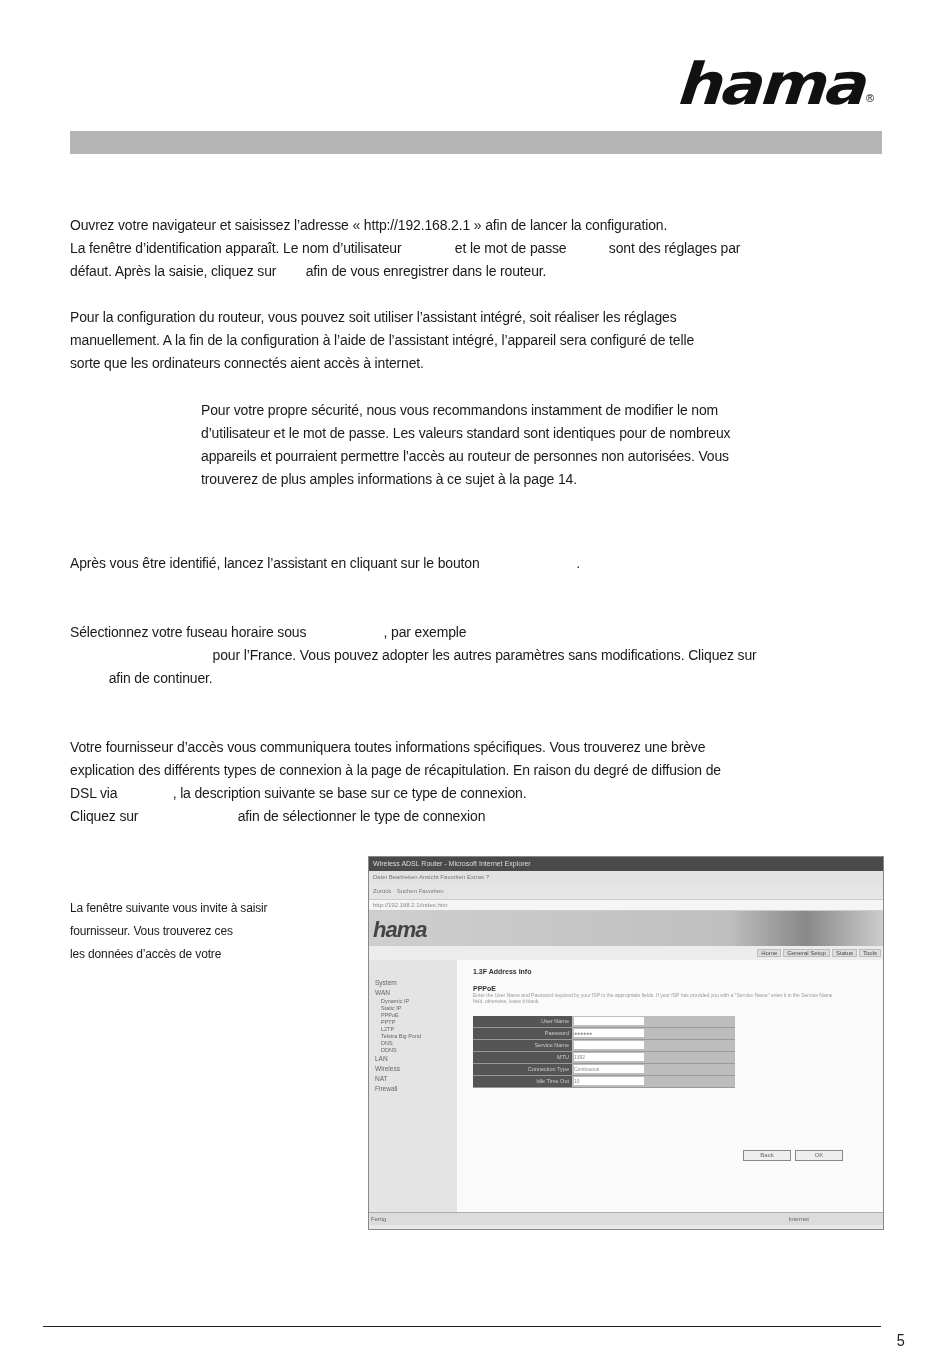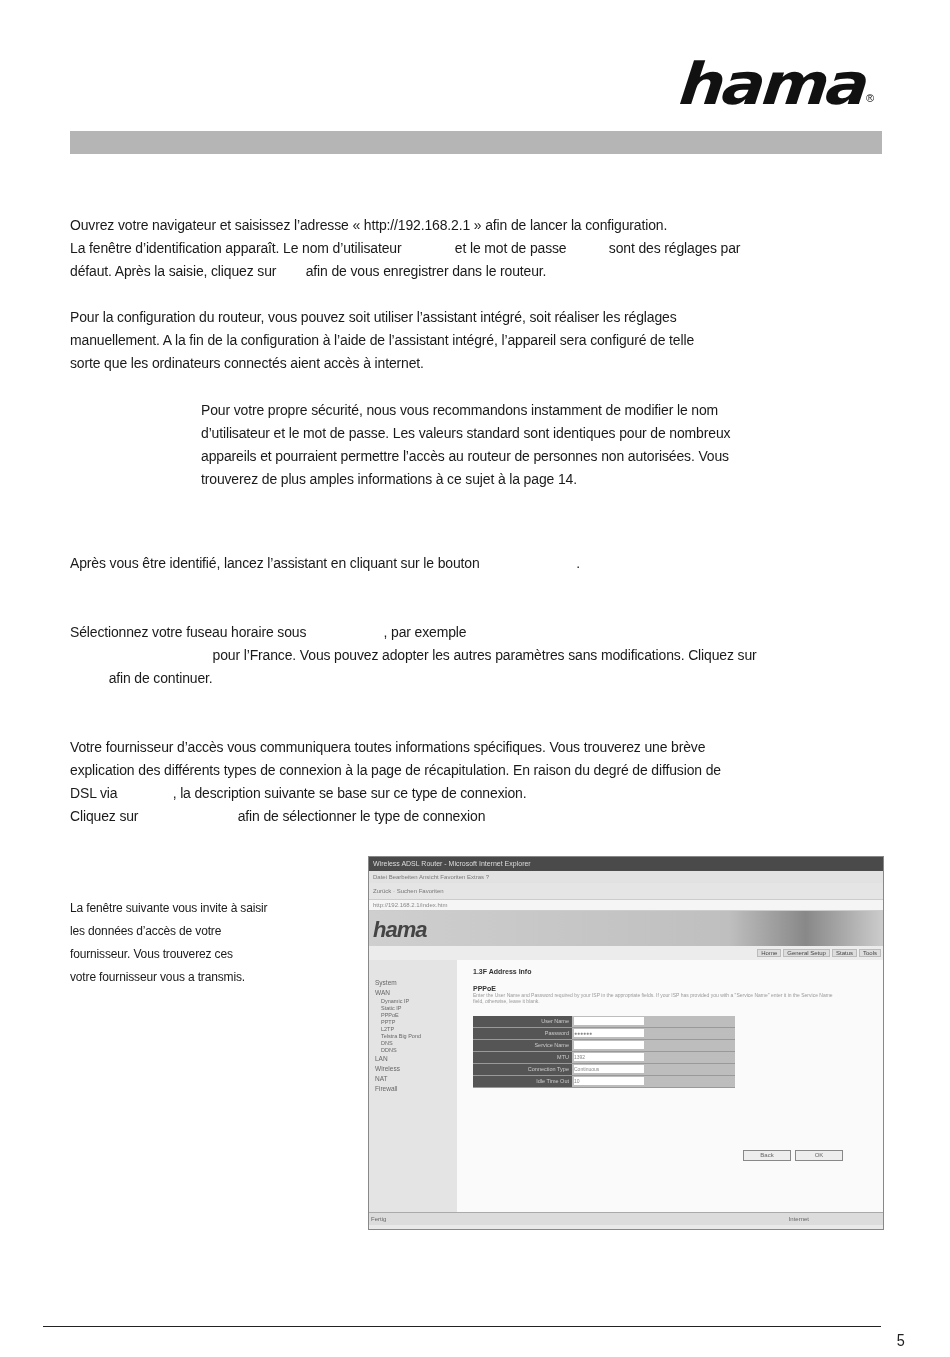--- a/index.html
+++ b/index.html
@@ -83,23 +83,22 @@
 
 <div class="p" style="top:735px">
   <span class="line">Votre fournisseur d’accès vous communiquera toutes informations spécifiques. Vous trouverez une brève</span>
   <span class="line">explication des différents types de connexion à la page de récapitulation. En raison du degré de diffusion de</span>
   <span class="line"><span>DSL via</span><span class="gap" style="width:60px"></span><span>, la description suivante se base sur ce type de connexion.</span></span>
   <span class="line"><span>Cliquez sur</span><span class="gap" style="width:108px"></span><span>afin de sélectionner le type de connexion</span></span>
 </div>
 
 <div class="p" style="top:897px; transform:scaleX(1); font-family:'Liberation Sans', sans-serif; font-size:12px;">
   <span class="line">La fenêtre suivante vous invite à saisir</span>
+  <span class="line">fournisseur. Vous trouverez ces</span>
   <span class="line">les données d’accès de votre</span>
-  <span class="line">fournisseur. Vous trouverez ces</span>
-  <span class="line">votre fournisseur vous a transmis.</span>
 </div>
 
 <div class="abs ssr">
   <div class="ss-title">Wireless ADSL Router - Microsoft Internet Explorer</div>
   <div class="ss-menu">Datei  Bearbeiten  Ansicht  Favoriten  Extras  ?</div>
   <div class="ss-tool">Zurück  ·  Suchen  Favoriten</div>
   <div class="ss-addr">http://192.168.2.1/index.htm</div>
   <div class="ss-banner">
     <span class="ss-logo">hama</span>
   </div>

